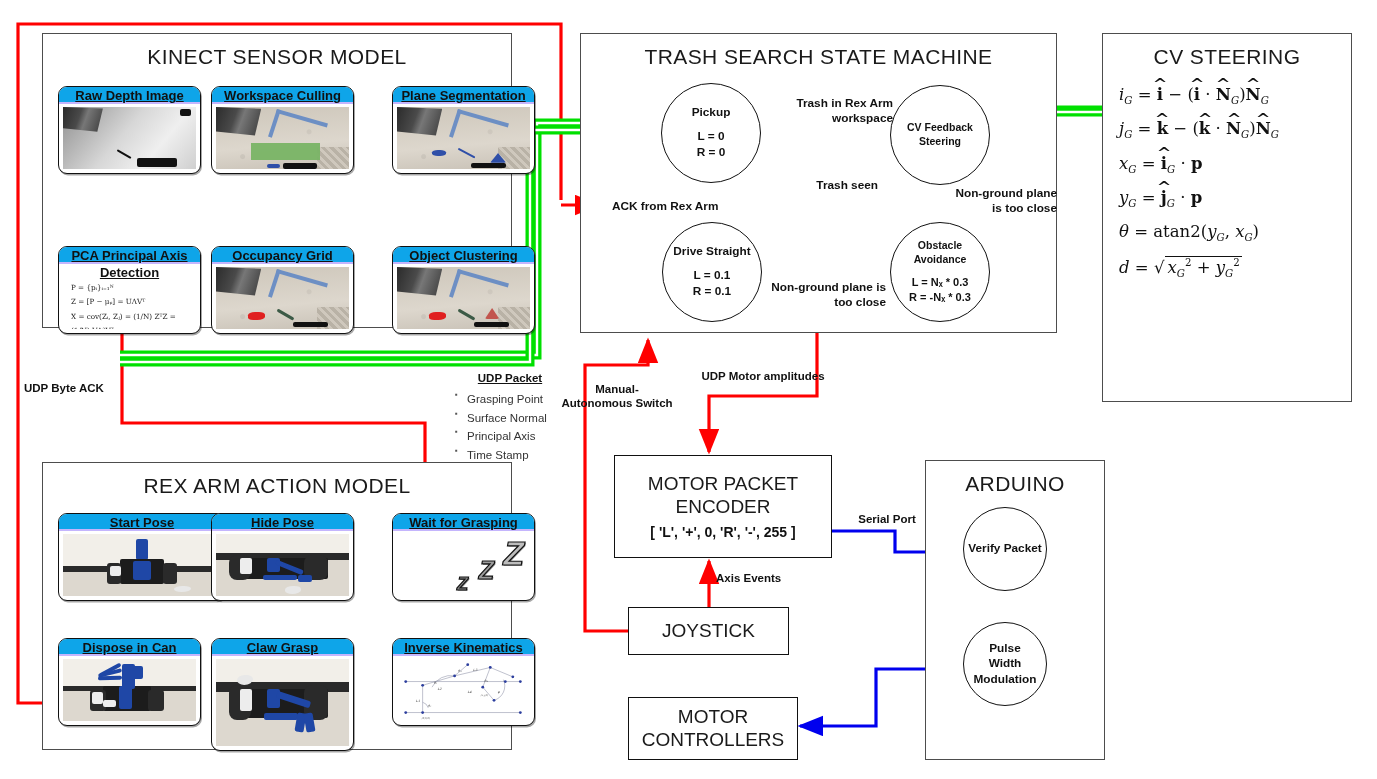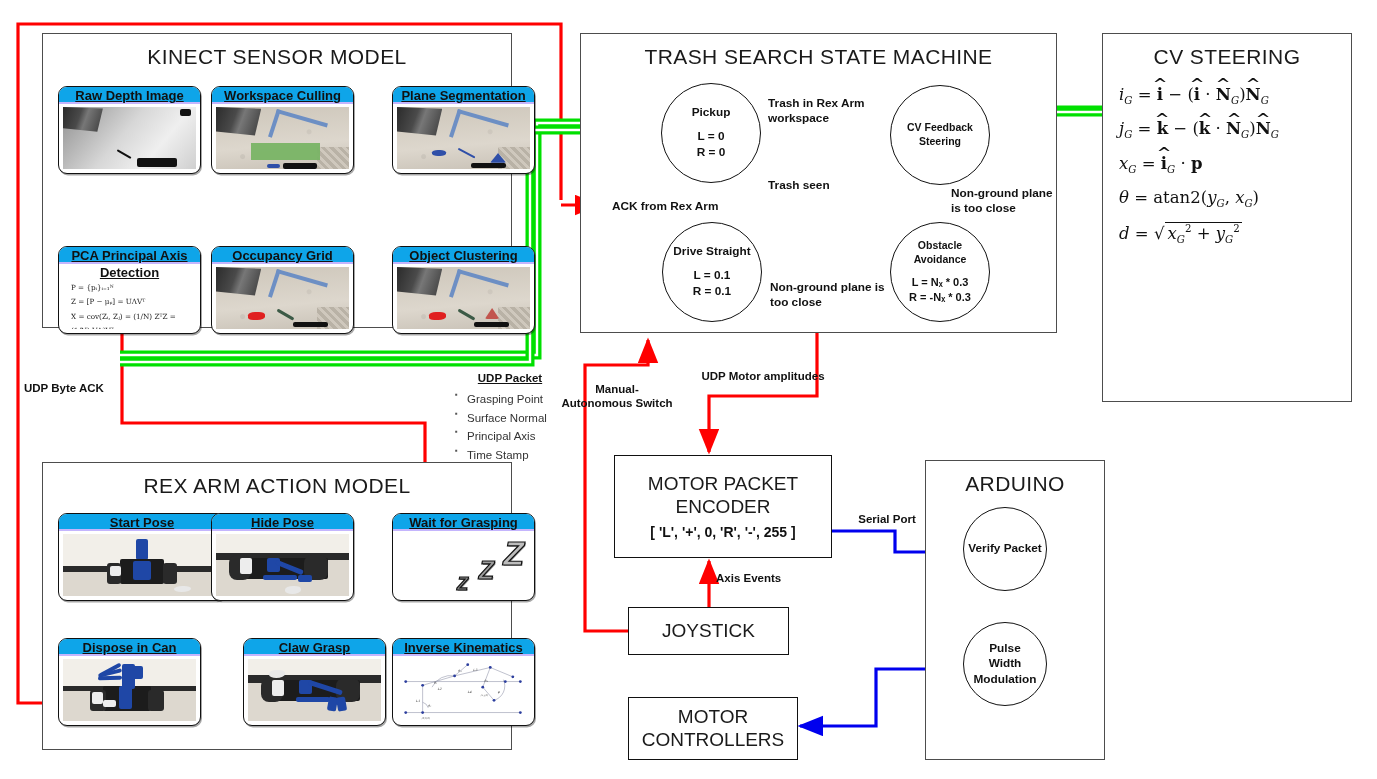--- a/index.html
+++ b/index.html
@@ -135,21 +135,21 @@
 
   .node{
     position:absolute; border:1.5px solid #111; border-radius:50%;
     background:#fff; display:flex; flex-direction:column;
     align-items:center; justify-content:center; text-align:center;
   }
   .node .nm{ font-size:11.8px; font-weight:bold; color:#111; line-height:1.3; }
   .node .vals{ font-size:11.8px; font-weight:bold; color:#111; line-height:1.35; margin-top:9px; }
   .node.small .nm{ font-size:10.5px; }
 
-  .sm-label{ position:absolute; font-size:11.8px; font-weight:bold; color:#111; text-align:left; line-height:1.28; }
+  .sm-label{ position:absolute; font-size:11.8px; font-weight:bold; color:#111; text-align:right; line-height:1.28; }
 </style>
 </head>
 <body>
 
 <div class="stage">
 
   <svg class="wires" viewBox="0 0 1377 779">
     <defs>
       <marker id="ar-red" markerWidth="9" markerHeight="9" refX="7.2" refY="3.2" orient="auto">
         <path d="M0,0 L8,3.2 L0,6.4 z" fill="#ff0000"></path>
@@ -433,21 +433,21 @@
           <div class="arm" style="left:26%;top:20%;width:18%;height:6%;transform:rotate(-14deg);"></div>
           <div class="arm" style="left:26%;top:27%;width:18%;height:6%;transform:rotate(-2deg);"></div>
           <div class="arm" style="left:42%;top:44%;width:10%;height:36%;"></div>
           <div class="obj" style="left:44%;top:12%;width:16%;height:20%;background:#1f47a6;border-radius:2px;"></div>
           <div class="wht" style="left:22%;top:54%;width:8%;height:18%;"></div>
           <div class="wht" style="left:30%;top:66%;width:10%;height:12%;"></div>
         </div>
       </div>
     </div>
 
-    <div class="card" style="left:168px; top:175px; width:143px; height:88px;margin-left:32px;">
+    <div class="card" style="left:168px; top:175px; width:143px; height:113px;">
       <div class="cap"><span>Claw Grasp</span></div>
       <div class="body">
         <div class="ph robot">
           <div class="wall"></div>
             <div class="band" style="top:26%;height:12%;"></div>
             <div class="grnd" style="top:38%;"></div>
           <div class="body" style="left:14%;top:34%;width:70%;height:34%;"></div>
           <div class="trk" style="left:10%;top:30%;width:16%;height:40%;border-radius:8px;"></div>
           <div class="trk" style="left:66%;top:30%;width:18%;height:40%;border-radius:8px;"></div>
           <div class="wht" style="left:18%;top:34%;width:9%;height:26%;"></div>
@@ -558,20 +558,23 @@
       <div class="eq" style="margin-top:16px;">
         <span class="it">i</span><sub>G</sub> = <span class="bf hatb">i</span> − (<span class="bf hatb">i</span> · <span class="bf hatb">N</span><sub>G</sub>)<span class="bf hatb">N</span><sub>G</sub>
       </div>
       <div class="eq">
         <span class="it">j</span><sub>G</sub> = <span class="bf hatb">k</span> − (<span class="bf hatb">k</span> · <span class="bf hatb">N</span><sub>G</sub>)<span class="bf hatb">N</span><sub>G</sub>
       </div>
       <div class="eq">
         <span class="it">x</span><sub>G</sub> = <span class="bf hatb">i</span><sub>G</sub> · <span class="bf">p</span>
       </div>
       <div class="eq">
+        <span class="it">y</span><sub>G</sub> = <span class="bf hatb">j</span><sub>G</sub> · <span class="bf">p</span>
+      </div>
+      <div class="eq">
         <span class="it">θ</span> = atan2(<span class="it">y</span><sub>G</sub>, <span class="it">x</span><sub>G</sub>)
       </div>
       <div class="eq">
         <span class="it">d</span> = √<span class="sqrt"><span class="it">x</span><sub>G</sub><sup>2</sup> + <span class="it">y</span><sub>G</sub><sup>2</sup></span>
       </div>
     </div>
   </div>
 
   <div class="panel" style="left:925px; top:460px; width:180px; height:300px;">
     <div class="panel-title" style="margin-top:11px;">ARDUINO</div>

